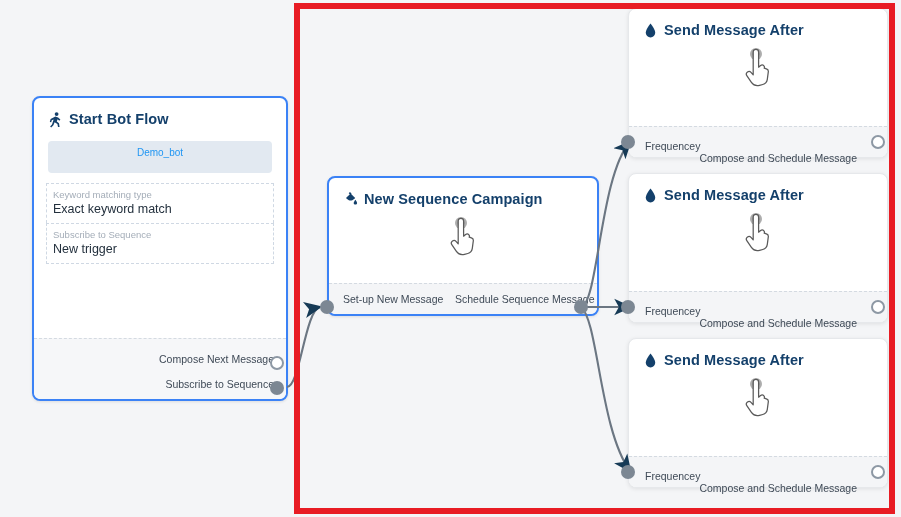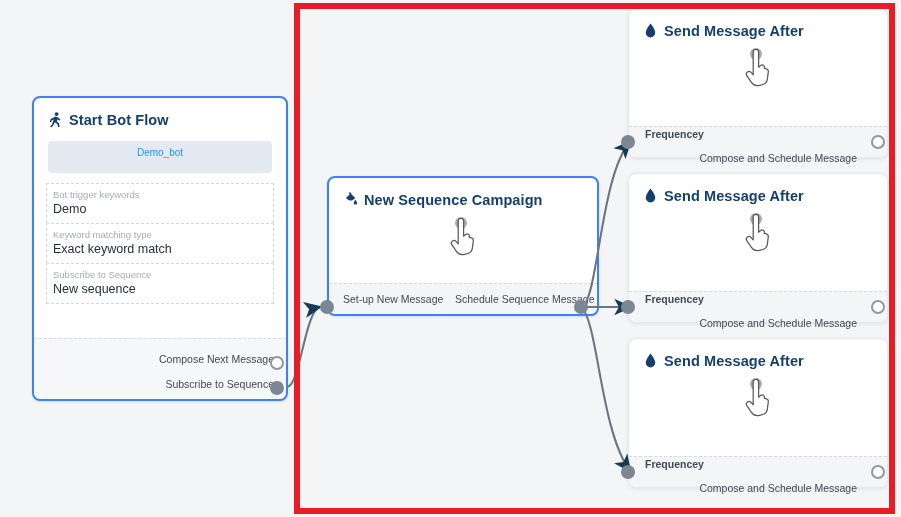--- a/index.html
+++ b/index.html
@@ -22,21 +22,21 @@
   .node{position:absolute;box-sizing:border-box;z-index:10;}
   .node.selected{
     background:#ffffff;border:2px solid #3b82f6;border-radius:8px;
     box-shadow:0 1px 3px rgba(0,0,0,.10);
   }
   .node.plain{
     background:#ffffff;border:1px solid #e6e8eb;border-radius:8px;
     box-shadow:0 1px 4px rgba(0,0,0,.09);
   }
   .node-title{
-    display:flex;align-items:center;gap:6px;
+    display:flex;gap:6px;
     padding:13px 0 0 14px;
     font-size:14.5px;color:#14406b;font-weight:bold;letter-spacing:.1px;
     white-space:nowrap;
   }
   .node-title .ico{display:inline-flex;width:15px;height:17px;align-items:center;justify-content:center;}
 
   
   .chip{
     margin:13px 14px 0 14px;height:32px;line-height:24px;
     background:#e2e9f1;border-radius:4px;text-align:center;
@@ -85,21 +85,21 @@
   }
   .port.filled{background:#7c8793;}
   .port.hollow{background:#ffffff;border:2px solid #8d98a4;}
 
   
   .bar{
     position:absolute;left:0;right:0;bottom:0;height:30px;
     background:#f4f5f7;border-top:1px dashed #d4dae1;
     border-radius:0 0 7px 7px;
   }
-  .bar .lbl-left{position:absolute;left:16px;top:0;font-weight:bold;}
+  .bar .lbl-left{position:absolute;left:16px;top:12px;}
   .bar .lbl-right{position:absolute;right:30px;top:24px;}
   .bar .lbl-c1{position:absolute;left:14px;top:8px;}
   .bar .lbl-c2{position:absolute;left:126px;top:8px;}
 
   svg.edges{position:absolute;inset:0;width:901px;height:517px;z-index:20;pointer-events:none;}
 </style>
 </head>
 <body>
 
 <div id="canvas">
@@ -129,30 +129,26 @@
           <path d="M6.4 4.6 L9.1 5.4 L11.4 7.6 L10.3 8.7 L8.6 7.2 L7.8 9.4 L10 11.3 L10.6 15 L9 15 L8.4 12.1 L5.6 10.2 L4.4 13.2 L2.2 15.6 L1.1 14.6 L3 12.5 L4.6 7.6 L2.8 8.3 L2.2 10.3 L0.8 9.9 L1.6 7 Z" fill="#14406b"></path>
         </svg>
       </span>
       <span>Start Bot Flow</span>
     </div>
 
     <div class="chip">Demo_bot</div>
 
     <div class="fields">
       <div class="field">
-        <div class="field-label">Bot trigger keywords</div>
-        <div class="field-value">Demo</div>
-      </div>
-      <div class="field">
         <div class="field-label">Keyword matching type</div>
         <div class="field-value">Exact keyword match</div>
       </div>
       <div class="field">
         <div class="field-label">Subscribe to Sequence</div>
-        <div class="field-value">New sequence</div>
+        <div class="field-value">New trigger</div>
       </div>
     </div>
 
     <div class="footer" style="height:60px;background:#f6f7f9;">
       <div class="footer-rows" style="bottom:8px;right:12px;gap:11px;">
         <div class="port-label">Compose Next Message</div>
         <div class="port-label">Subscribe to Sequence</div>
       </div>
     </div>
   </div>

